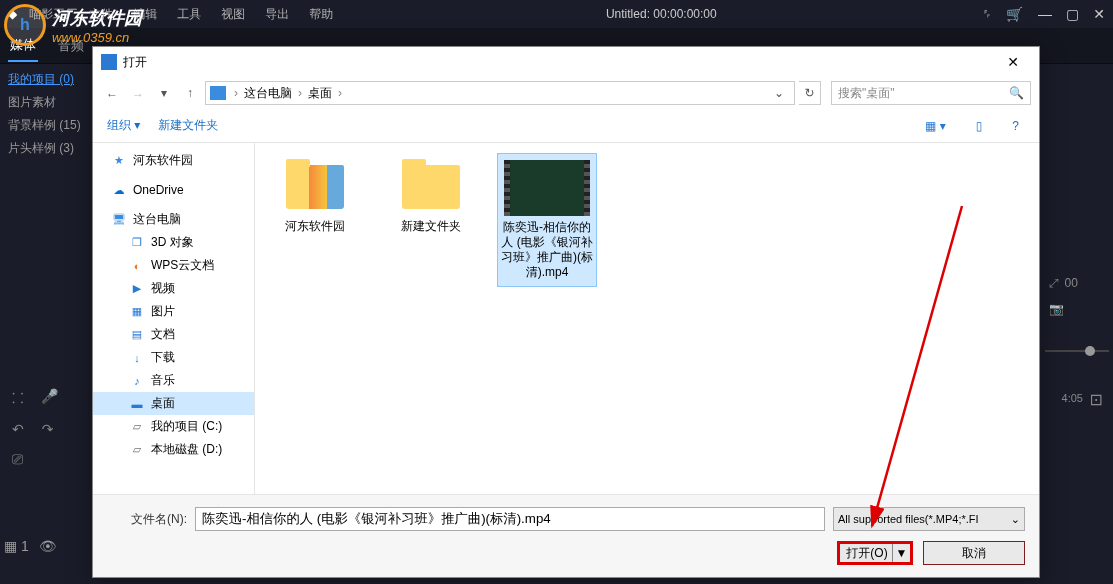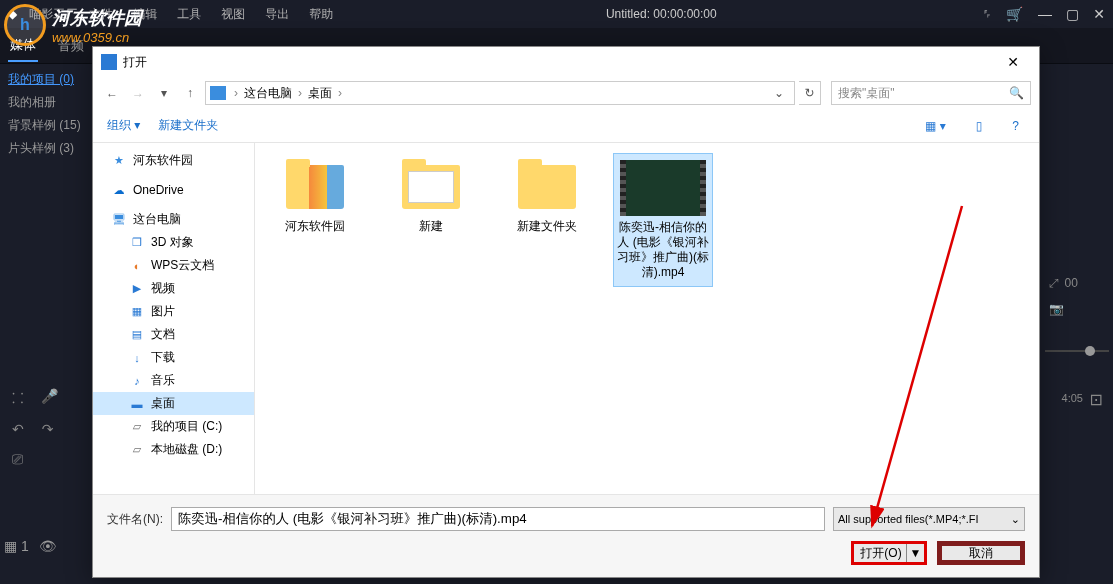--- a/index.html
+++ b/index.html
@@ -62,25 +62,25 @@
 .dialog-files { flex: 1; padding: 10px; display: flex; flex-wrap: wrap; align-content: flex-start; gap: 8px 16px; background: #fff; }
 .file-item { width: 100px; display: flex; flex-direction: column; align-items: center; cursor: pointer; padding: 6px 2px; }
 .file-item.selected { background: #cde8ff; border: 1px solid #8cc7f7; }
 .file-thumb { width: 72px; height: 56px; display: flex; align-items: center; justify-content: center; }
 .folder-shape { width: 58px; height: 44px; background: #ffd86b; border-radius: 2px 2px 3px 3px; position: relative; }
 .folder-shape::before { content: ""; position: absolute; top: -6px; left: 0; width: 24px; height: 8px; background: #ffd86b; border-radius: 2px 2px 0 0; }
 .file-label { font-size: 12px; text-align: center; margin-top: 4px; line-height: 1.25; word-break: break-all; }
 
 .dialog-footer { border-top: 1px solid #e5e5e5; padding: 12px 14px; display: flex; flex-direction: column; gap: 10px; background: #f6f6f6; }
 .footer-row { display: flex; align-items: center; gap: 8px; }
-.footer-row .fn-label { color: #333; white-space: nowrap; }
+.footer-row .fn-label { color: #333; white-space: nowrap; margin-left: 24px; }
 .footer-row .fn-input { flex: 1; height: 24px; border: 1px solid #aaa; padding: 0 6px; background: #fff; }
 .footer-row .filter { width: 192px; height: 24px; border: 1px solid #aaa; padding: 0 4px; background: #e8e8e8; display: flex; align-items: center; font-size: 11px; }
 .footer-btns { display: flex; justify-content: flex-end; gap: 10px; }
-.footer-btns .btn { width: 88px; height: 24px; border: 5px solid #7f1d1d; background: #e9e9e9; display: flex; align-items: center; justify-content: center; cursor: pointer; position: relative; }
+.footer-btns .btn { width: 102px; height: 24px; border: 1px solid #7f1d1d; background: #e9e9e9; display: flex; align-items: center; justify-content: center; cursor: pointer; position: relative; }
 .footer-btns .btn.open { border: 3px solid #d00; width: 76px; padding-right: 16px; }
 .footer-btns .btn.open .btn-drop { position: absolute; right: 0; top: 0; bottom: 0; width: 18px; border-left: 1px solid #888; display: flex; align-items: center; justify-content: center; }
 
 
 .right-panel { position: absolute; right: 0; top: 270px; width: 72px; height: 140px; color: #888; font-size: 12px; }
 .right-panel .rp-row { display: flex; align-items: center; gap: 6px; padding: 6px 8px; }
 .slider-track { position: absolute; right: 4px; top: 350px; width: 64px; height: 2px; background: #444; }
 .slider-thumb { position: absolute; right: 18px; top: 346px; width: 10px; height: 10px; border-radius: 50%; background: #999; }
 
 .bottom-icons { position: absolute; left: 4px; bottom: 30px; display: flex; gap: 10px; color: #999; font-size: 14px; align-items: center; }
@@ -115,21 +115,21 @@
     </span>
   </div>
 
   <div class="app-tabs">
     <span class="tab active">媒体</span>
     <span class="tab">音频</span>
   </div>
 
   <div class="sidebar-dark">
     <div class="selected">我的项目 (0)</div>
-    <div>我的相册</div>
+    <div>图片素材</div>
     <div>背景样例 (15)</div>
     <div>片头样例 (3)</div>
   </div>
 
   <div class="bottom-mid">
     <div class="bm-row">
         <span>⸬</span>
         <span>🎤</span>
       </div>
     <div class="bm-row">
@@ -265,28 +265,20 @@
 
       <div class="dialog-files">
         <div class="file-item">
           <div class="file-thumb">
               <div class="folder-shape" style="background:linear-gradient(90deg,#ffd86b 40%,#f58a3c 40%,#f5c33c 70%,#6ad 70%)"></div>
             </div>
           <div class="file-label">河东软件园</div>
         </div>
         <div class="file-item">
           <div class="file-thumb">
-              <div class="folder-shape">
-                <div style="position:absolute;inset:6px;background:#fff;border:1px solid #ccc"></div>
-              </div>
-            </div>
-          <div class="file-label">新建</div>
-        </div>
-        <div class="file-item">
-          <div class="file-thumb">
               <div class="folder-shape"></div>
             </div>
           <div class="file-label">新建文件夹</div>
         </div>
         <div class="file-item selected">
           <div class="file-thumb" style="background:#1a3a2a;width:86px;height:56px;border-left:6px solid #222;border-right:6px solid #222;position:relative">
             <div style="position:absolute;left:-6px;top:0;bottom:0;width:6px;background:repeating-linear-gradient(#222 0 4px,#555 4px 8px)"></div>
             <div style="position:absolute;right:-6px;top:0;bottom:0;width:6px;background:repeating-linear-gradient(#222 0 4px,#555 4px 8px)"></div>
           </div>
           <div class="file-label">陈奕迅-相信你的人 (电影《银河补习班》推广曲)(标清).mp4</div>

